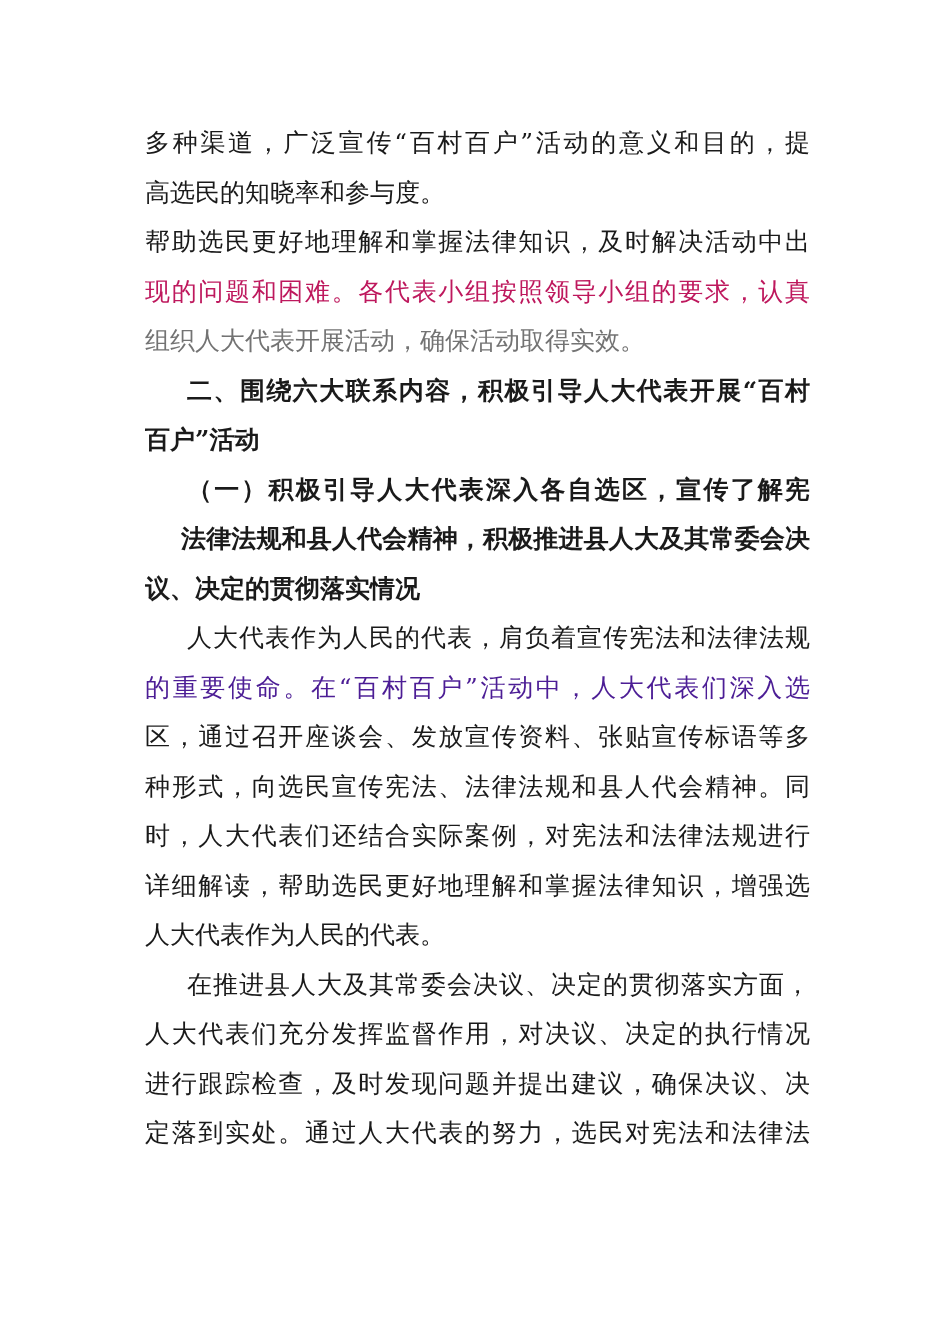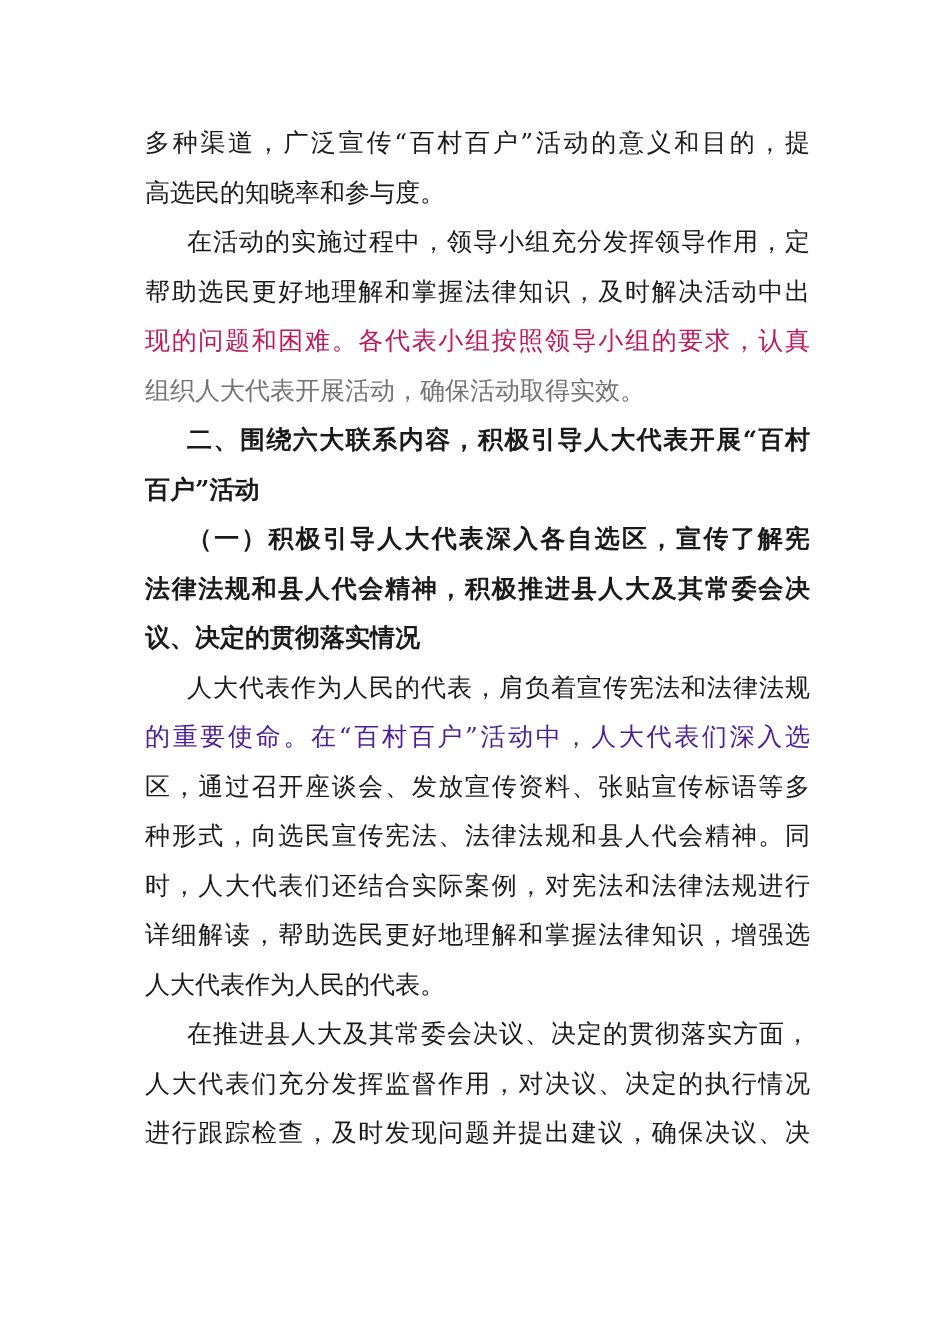--- a/index.html
+++ b/index.html
@@ -49,42 +49,42 @@
 </head>
 <body>
 
 <div class="page" style="background: rgb(255, 255, 255); color: rgb(26, 26, 26);">
   <div class="doc-body" id="doc">
       <div class="para body">
         <div class="line fill" style="color: rgb(26, 26, 26);">多种渠道，广泛宣传“百村百户”活动的意义和目的，提</div>
         <div class="line" style="color: rgb(26, 26, 26);">高选民的知晓率和参与度。</div>
       </div>
       <div class="para body">
-        <div class="line fill indent" style="color: rgb(26, 26, 26);">在活动的实施过程中，领导小组充分发挥领导作用，定</div>
         <div class="line fill" style="color: rgb(26, 26, 26);">帮助选民更好地理解和掌握法律知识，及时解决活动中出</div>
         <div class="line fill" style="color: #be185d;">现的问题和困难。各代表小组按照领导小组的要求，认真</div>
         <div class="line" style="color: #737373;">组织人大代表开展活动，确保活动取得实效。</div>
       </div>
       <div class="para heading">
         <div class="line fill indent" style="color: rgb(26, 26, 26);">二、围绕六大联系内容，积极引导人大代表开展“百村</div>
         <div class="line" style="color: rgb(26, 26, 26);">百户”活动</div>
       </div>
       <div class="para heading">
         <div class="line fill indent" style="color: rgb(26, 26, 26);">（一）积极引导人大代表深入各自选区，宣传了解宪法、</div>
-        <div class="line fill" style="color: rgb(26, 26, 26);">法律法规和县人代会精神，积极推进县人大及其常委会决</div>
+        <div class="line fill" style="color: rgb(26, 26, 26); margin-left: 36px;">法律法规和县人代会精神，积极推进县人大及其常委会决</div>
         <div class="line" style="color: rgb(26, 26, 26);">议、决定的贯彻落实情况</div>
       </div>
       <div class="para body">
         <div class="line fill indent" style="color: rgb(26, 26, 26);">人大代表作为人民的代表，肩负着宣传宪法和法律法规</div>
         <div class="line fill" style="color: #4c1d95;">的重要使命。在“百村百户”活动中，人大代表们深入选</div>
         <div class="line fill" style="color: rgb(26, 26, 26);">区，通过召开座谈会、发放宣传资料、张贴宣传标语等多</div>
         <div class="line fill" style="color: rgb(26, 26, 26);">种形式，向选民宣传宪法、法律法规和县人代会精神。同</div>
         <div class="line fill" style="color: rgb(26, 26, 26);">时，人大代表们还结合实际案例，对宪法和法律法规进行</div>
         <div class="line fill" style="color: rgb(26, 26, 26);">详细解读，帮助选民更好地理解和掌握法律知识，增强选</div>
         <div class="line" style="color: rgb(26, 26, 26);">人大代表作为人民的代表。</div>
       </div>
       <div class="para body">
         <div class="line fill indent" style="color: rgb(26, 26, 26);">在推进县人大及其常委会决议、决定的贯彻落实方面，</div>
         <div class="line fill" style="color: rgb(26, 26, 26);">人大代表们充分发挥监督作用，对决议、决定的执行情况</div>
         <div class="line fill" style="color: rgb(26, 26, 26);">进行跟踪检查，及时发现问题并提出建议，确保决议、决</div>
+        <div class="line fill" style="color: rgb(26, 26, 26);">定落到实处。通过人大代表的努力，选民对宪法和法律法</div>
       </div>
     </div>
 </div>
 
 </body></html>

